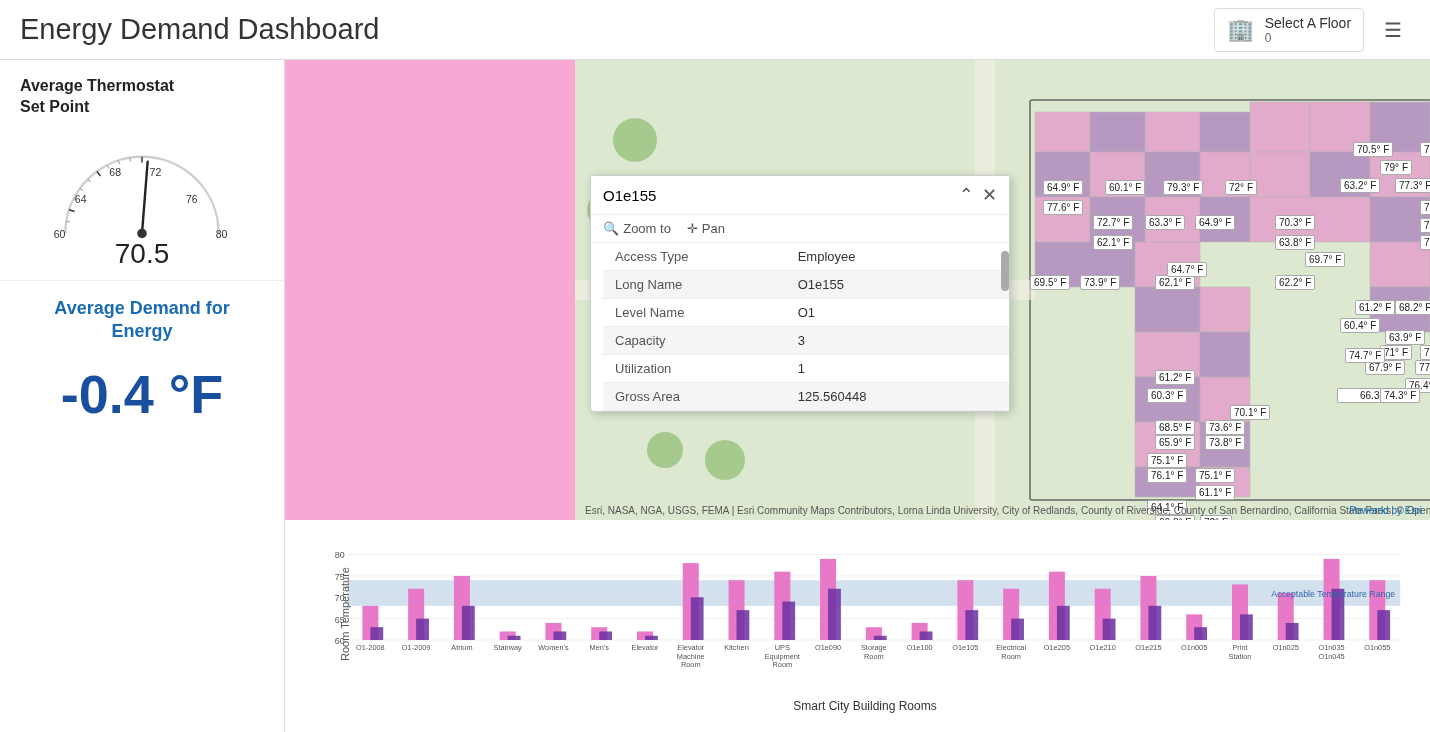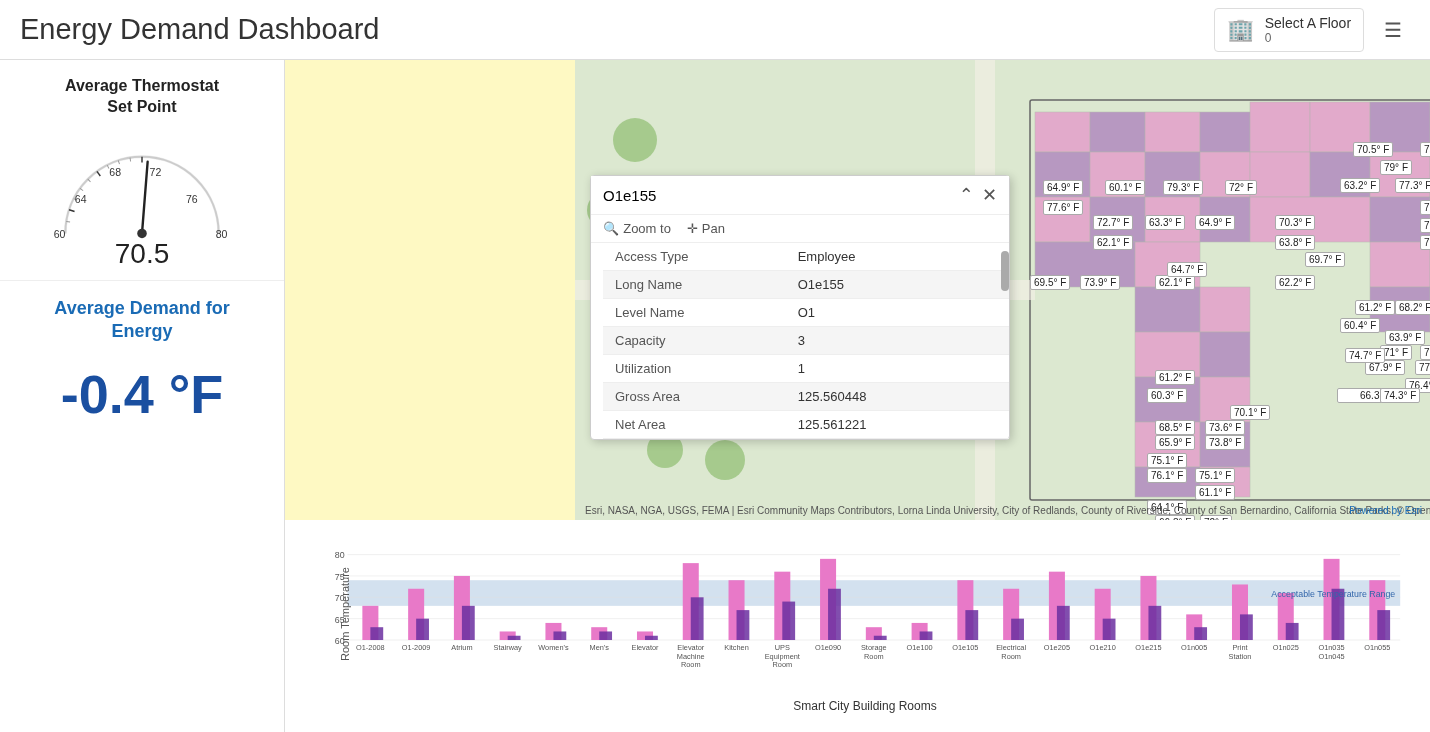--- a/index.html
+++ b/index.html
@@ -29,35 +29,35 @@
       border-right: 1px solid #ddd;
       background: #fff;
     }
 
     
     .thermostat-section {
       padding: 16px 20px 10px;
       border-bottom: 1px solid #eee;
       flex: 0 0 auto;
     }
-    .thermostat-title { font-size: 16px; font-weight: 700; color: #222; text-align: center; line-height: 1.3; margin-bottom: 10px; }
+    .thermostat-title { font-size: 16px; font-weight: 700; color: #222; line-height: 1.3; margin-bottom: 10px; }
     .gauge-container { position: relative; width: 200px; height: 115px; margin: 0 auto; }
     .gauge-svg { width: 100%; height: 100%; }
     .gauge-value { font-size: 28px; font-weight: 400; color: #222; text-align: center; margin-top: -5px; }
 
     
     .energy-section { padding: 16px 20px; flex: 1; }
     .energy-title { font-size: 18px; font-weight: 700; color: #1a6bb5; text-align: center; line-height: 1.3; margin-bottom: 20px; }
     .energy-value { font-size: 54px; font-weight: 700; color: #1a4fa0; text-align: center; margin-top: 20px; }
 
     
     .right-panel { flex: 1; display: flex; flex-direction: column; overflow: hidden; }
 
     
-    .map-area { flex: 0 0 auto; height: 460px; position: relative; overflow: hidden; background: #fef9c3; }
+    .map-area { flex: 0 0 auto; height: 460px; position: relative; overflow: hidden; background: #f9a8d4; }
 
     
     .popup {
       position: absolute; left: 305px; top: 115px;
       width: 420px; background: #fff;
       border: 1px solid #ccc; border-radius: 4px;
       box-shadow: 2px 2px 10px rgba(0,0,0,0.2);
       z-index: 100;
     }
     .popup-header {
@@ -349,24 +349,20 @@
                   <td>Capacity</td>
                   <td>3</td>
                 </tr>
                 <tr>
                   <td>Utilization</td>
                   <td>1</td>
                 </tr>
                 <tr>
                   <td>Gross Area</td>
                   <td>125.560448</td>
-                </tr>
-                <tr>
-                  <td>Net Area</td>
-                  <td>125.561221</td>
                 </tr>
               </tbody>
           </table>
           <div class="popup-scroll-thumb"></div>
         </div>
       </div>
 
       <div class="map-attribution">Esri, NASA, NGA, USGS, FEMA | Esri Community Maps Contributors, Lorna Linda University, City of Redlands, County of Riverside, County of San Bernardino, California State Parks, © OpenStreetMap, M...</div>
       <div class="powered-by">Powered by Esri</div>
     </div>

